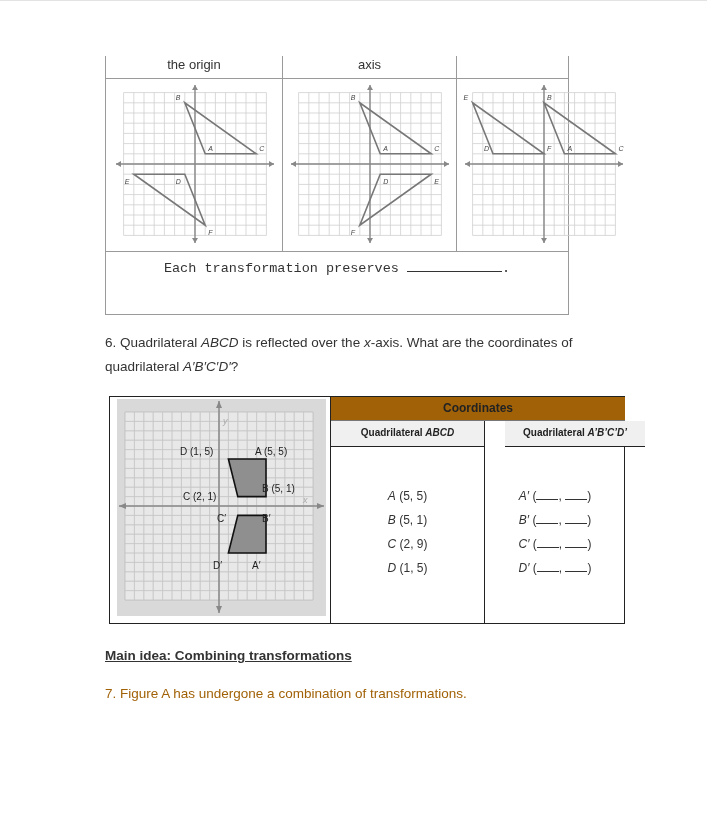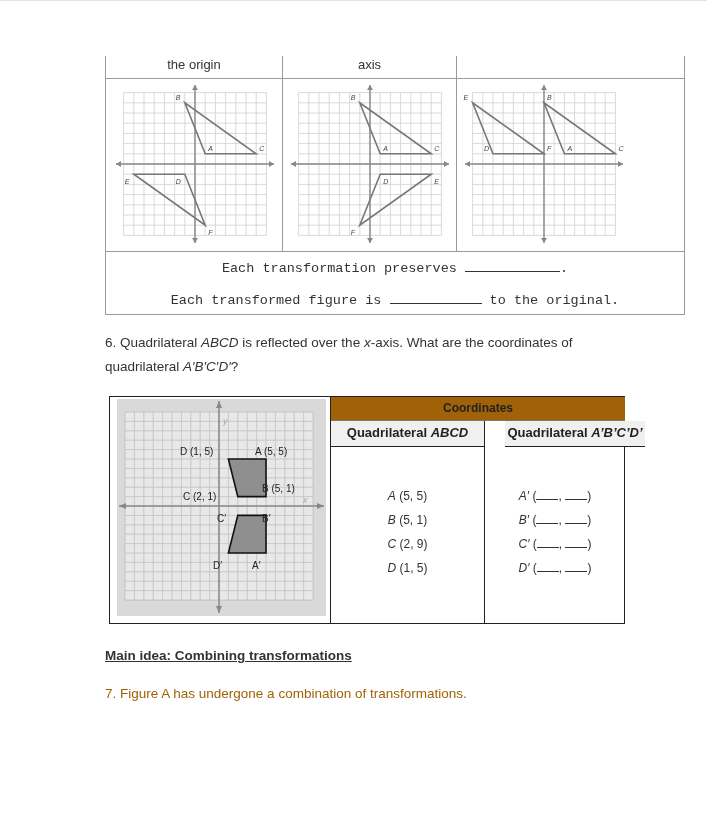--- a/index.html
+++ b/index.html
@@ -1,21 +1,21 @@
 <!DOCTYPE html>
 <html><head>
 <meta charset="utf-8">
 <style>
   html, body { margin:0; padding:0; background:#ffffff; }
   body { width:707px; height:830px; position:relative; overflow:hidden;
          font-family:"Liberation Sans", sans-serif; color:#222; }
   .topline { position:absolute; left:0; top:0; width:707px; height:1px; background:#e3e3e3; }
 
   
-  .ttable { position:absolute; left:105px; top:56px; width:580px; height:259px;
+  .ttable { position:absolute; left:105px; top:56px; width:464px; height:259px;
             border-left:1px solid #9a9a9a; border-right:1px solid #9a9a9a; border-bottom:1px solid #9a9a9a; box-sizing:border-box; }
   .ttable .hrow { position:absolute; left:0; top:0; width:100%; height:23px; border-bottom:1px solid #9a9a9a; box-sizing:border-box; }
   .ttable .cell-h { position:absolute; top:0; height:22px; line-height:17px; font-size:13px; text-align:center; color:#333; }
   .ttable .vline { position:absolute; width:1px; background:#9a9a9a; }
   .ttable .grow { position:absolute; left:0; top:23px; width:100%; height:173px; border-bottom:1px solid #9a9a9a; box-sizing:border-box; }
   .graph { position:absolute; top:4px; }
   .ttable .srow { position:absolute; left:0; top:196px; width:100%; height:62px; }
   .stmt { position:absolute; left:0; width:100%; text-align:center; font-size:13.5px; color:#333;font-family:Liberation Mono, monospace; }
   .blank { display:inline-block; border-bottom:1px solid #333; height:12px; vertical-align:baseline; }
 
@@ -23,21 +23,21 @@
   .q6 i { font-style:italic; }
 
   
   .qtable { position:absolute; left:109px; top:396px; width:516px; height:228px;
             border:1px solid #222; box-sizing:border-box; }
   .qgraph { position:absolute; left:0; top:0; width:221px; height:226px; border-right:1px solid #222; box-sizing:border-box; }
   .qhead { position:absolute; left:221px; top:0; width:294px; height:24px; background:#a16207;
            border-bottom:1px solid #777; box-sizing:border-box; text-align:center; font-weight:bold;
            font-size:12px; line-height:22px; color:#222; }
   .qsub { position:absolute; top:24px; height:26px; background:#f0f0f0; border-bottom:1px solid #222; box-sizing:border-box;
-          text-align:center; font-weight:bold; font-size:13px; line-height:24px; color:#222; }
+          text-align:center; font-weight:bold; font-size:10px; line-height:24px; color:#222; }
   .qsub i { font-style:italic; }
   .qcol { position:absolute; top:50px; height:176px; }
   .qcol .item { position:absolute; width:100%; text-align:center; font-size:12px; color:#333; }
   .qcol .item i { font-style:italic; }
   .qvline { position:absolute; left:374px; top:24px; width:1px; height:202px; background:#222; }
   .sb { display:inline-block; width:22px; border-bottom:1px solid #333; height:9px; }
 
   .mainidea { position:absolute; left:105px; top:648px; font-size:13.5px; font-weight:bold; text-decoration:underline; color:#333; }
   .q7 { position:absolute; left:105px; top:686px; font-size:13.5px; color:#a16207; }
 </style>
@@ -201,23 +201,20 @@
           <text x="21" y="67.8" font-size="7" font-style="italic" fill="#444" font-family="Liberation Sans, sans-serif">D</text>
           <text x="0.6000000000000085" y="16.800000000000004" font-size="7" font-style="italic" fill="#444" font-family="Liberation Sans, sans-serif">E</text>
           <text x="84" y="67.8" font-size="7" font-style="italic" fill="#444" font-family="Liberation Sans, sans-serif">F</text>
         </g>
     </svg>
   </div>
 
   <div class="srow">
     <div class="stmt" style="top:7px;">
       <span>Each transformation preserves </span><span class="blank" style="width:95px;"></span><span>.</span>
-    </div>
-    <div class="stmt" style="top:39px;">
-      <span>Each transformed figure is </span><span class="blank" style="width:92px;"></span><span> to the original.</span>
     </div>
   </div>
 </div>
 
 <div class="q6">
   <span>6.</span><span> Quadrilateral </span><i>ABCD</i><span> is reflected over the </span><i>x</i><span>-axis. What are the coordinates of quadrilateral </span><i>A′B′C′D′</i><span>?</span>
 </div>
 
 <div class="qtable">
   <div class="qgraph">

